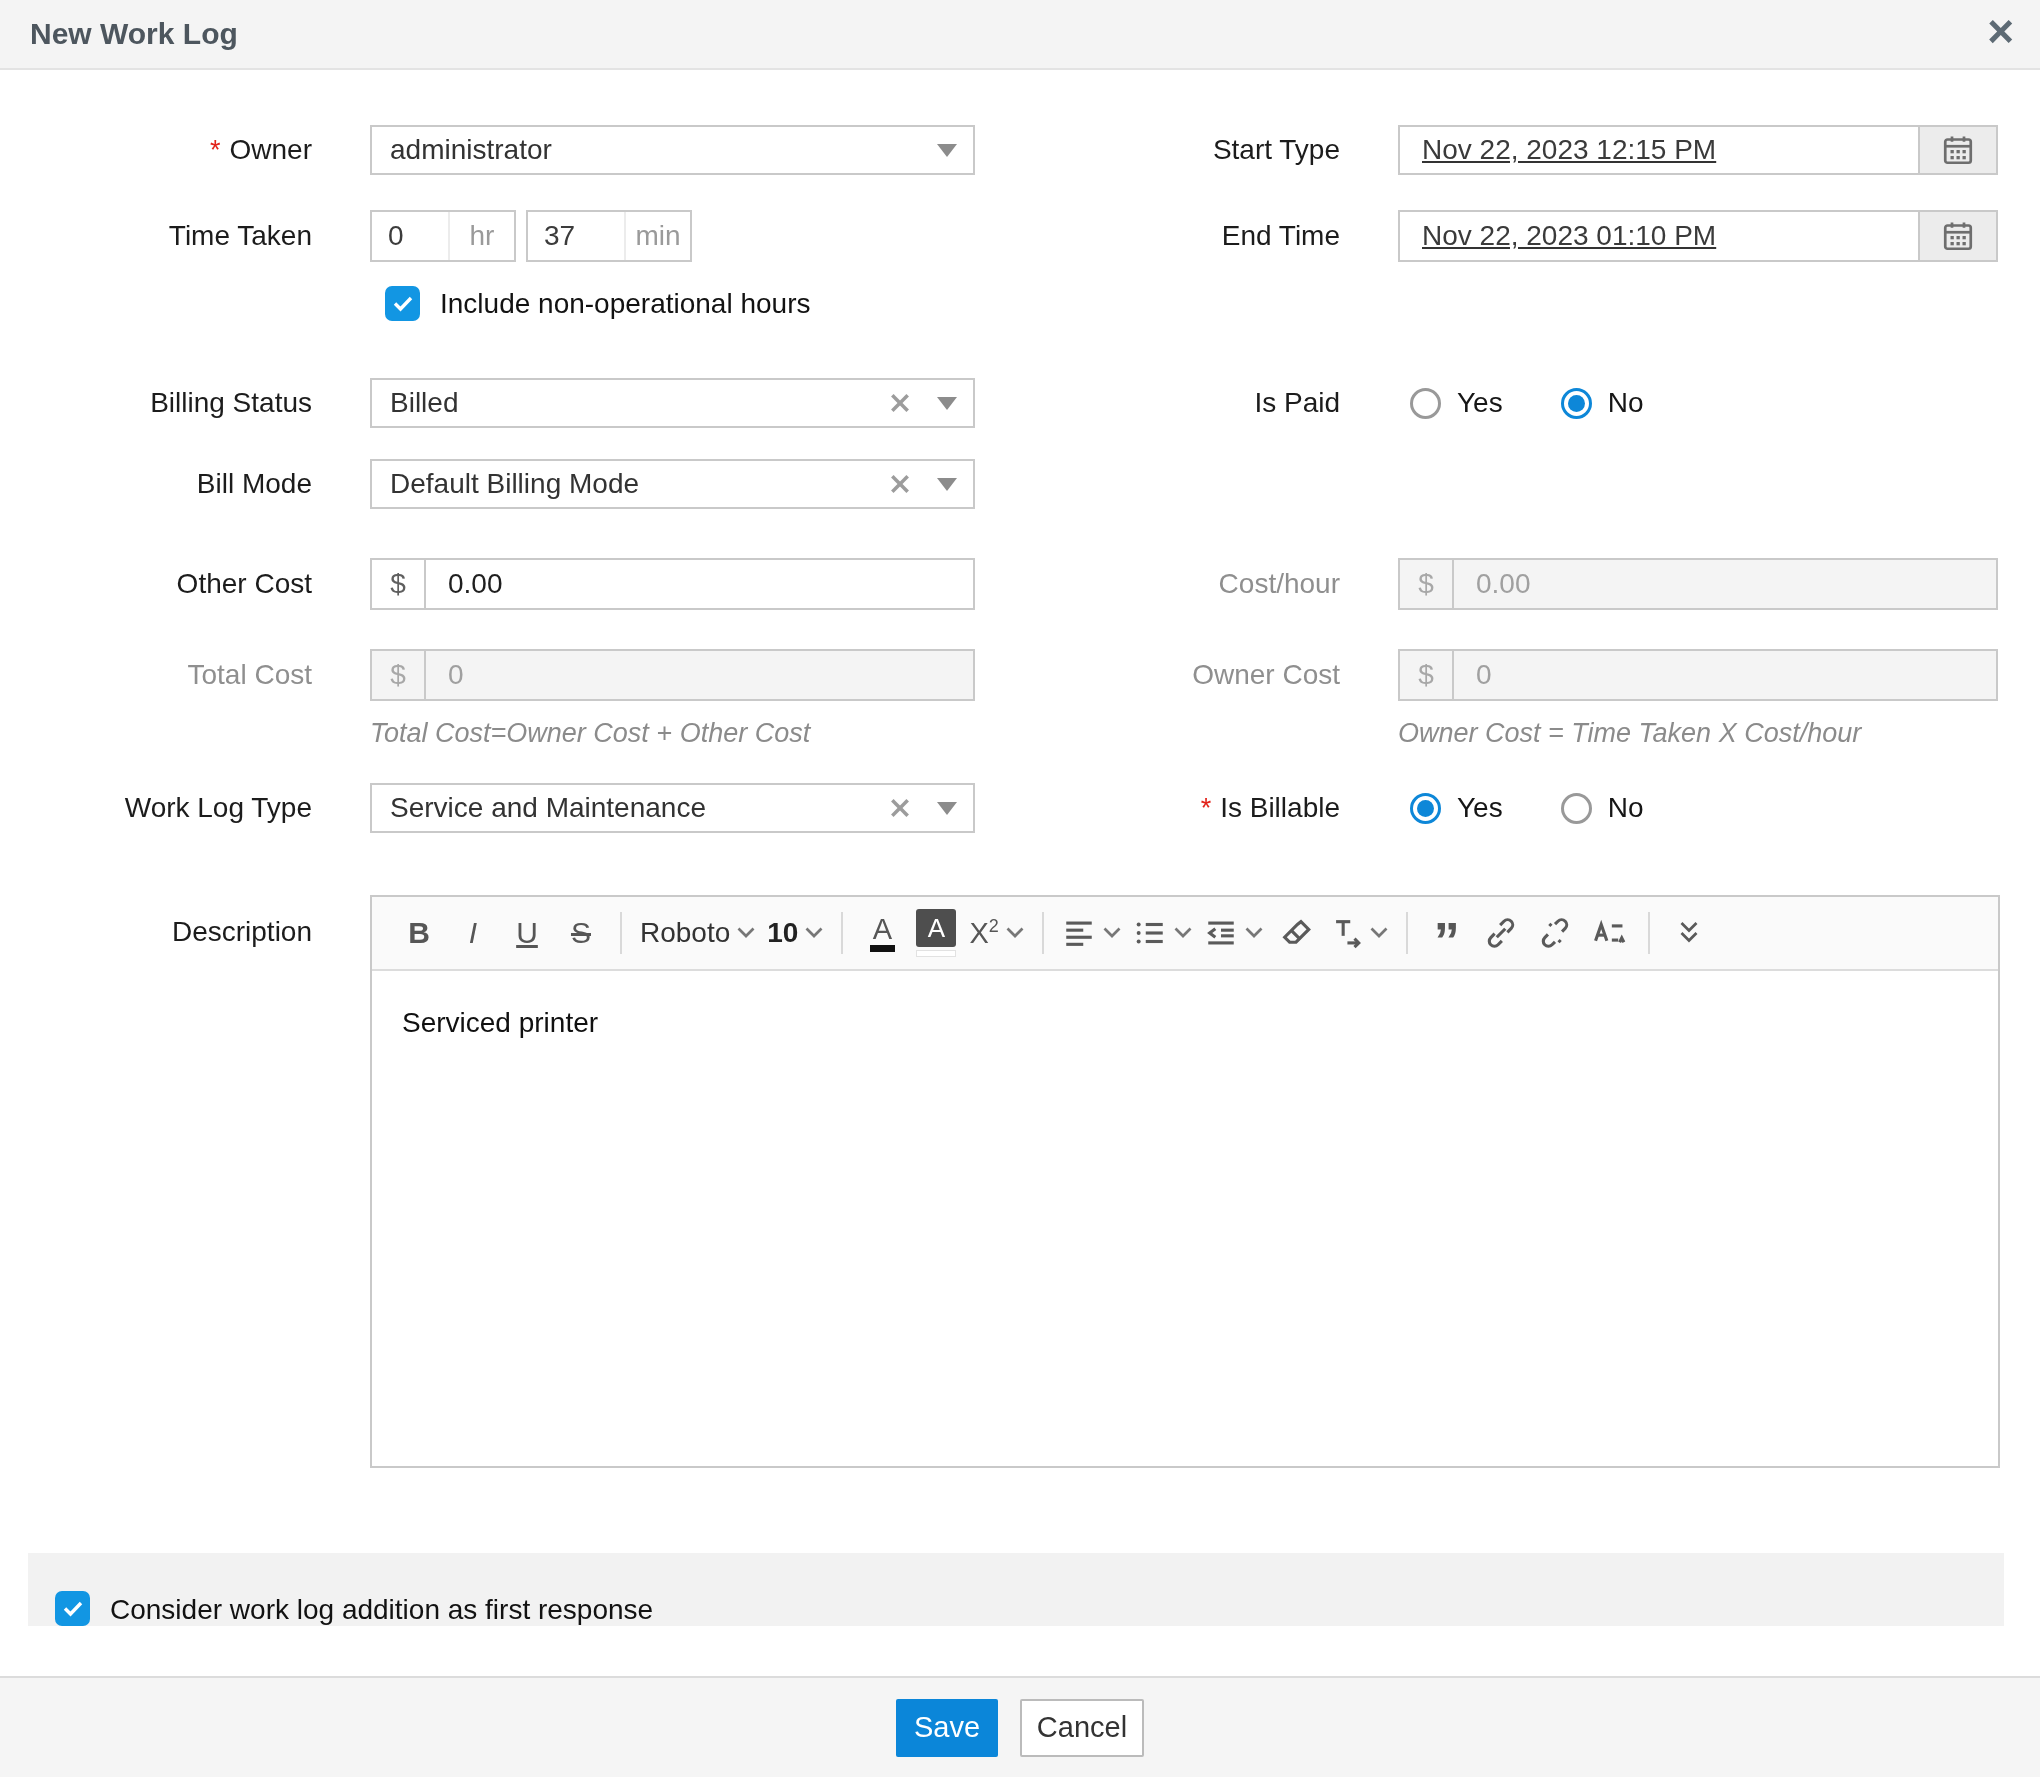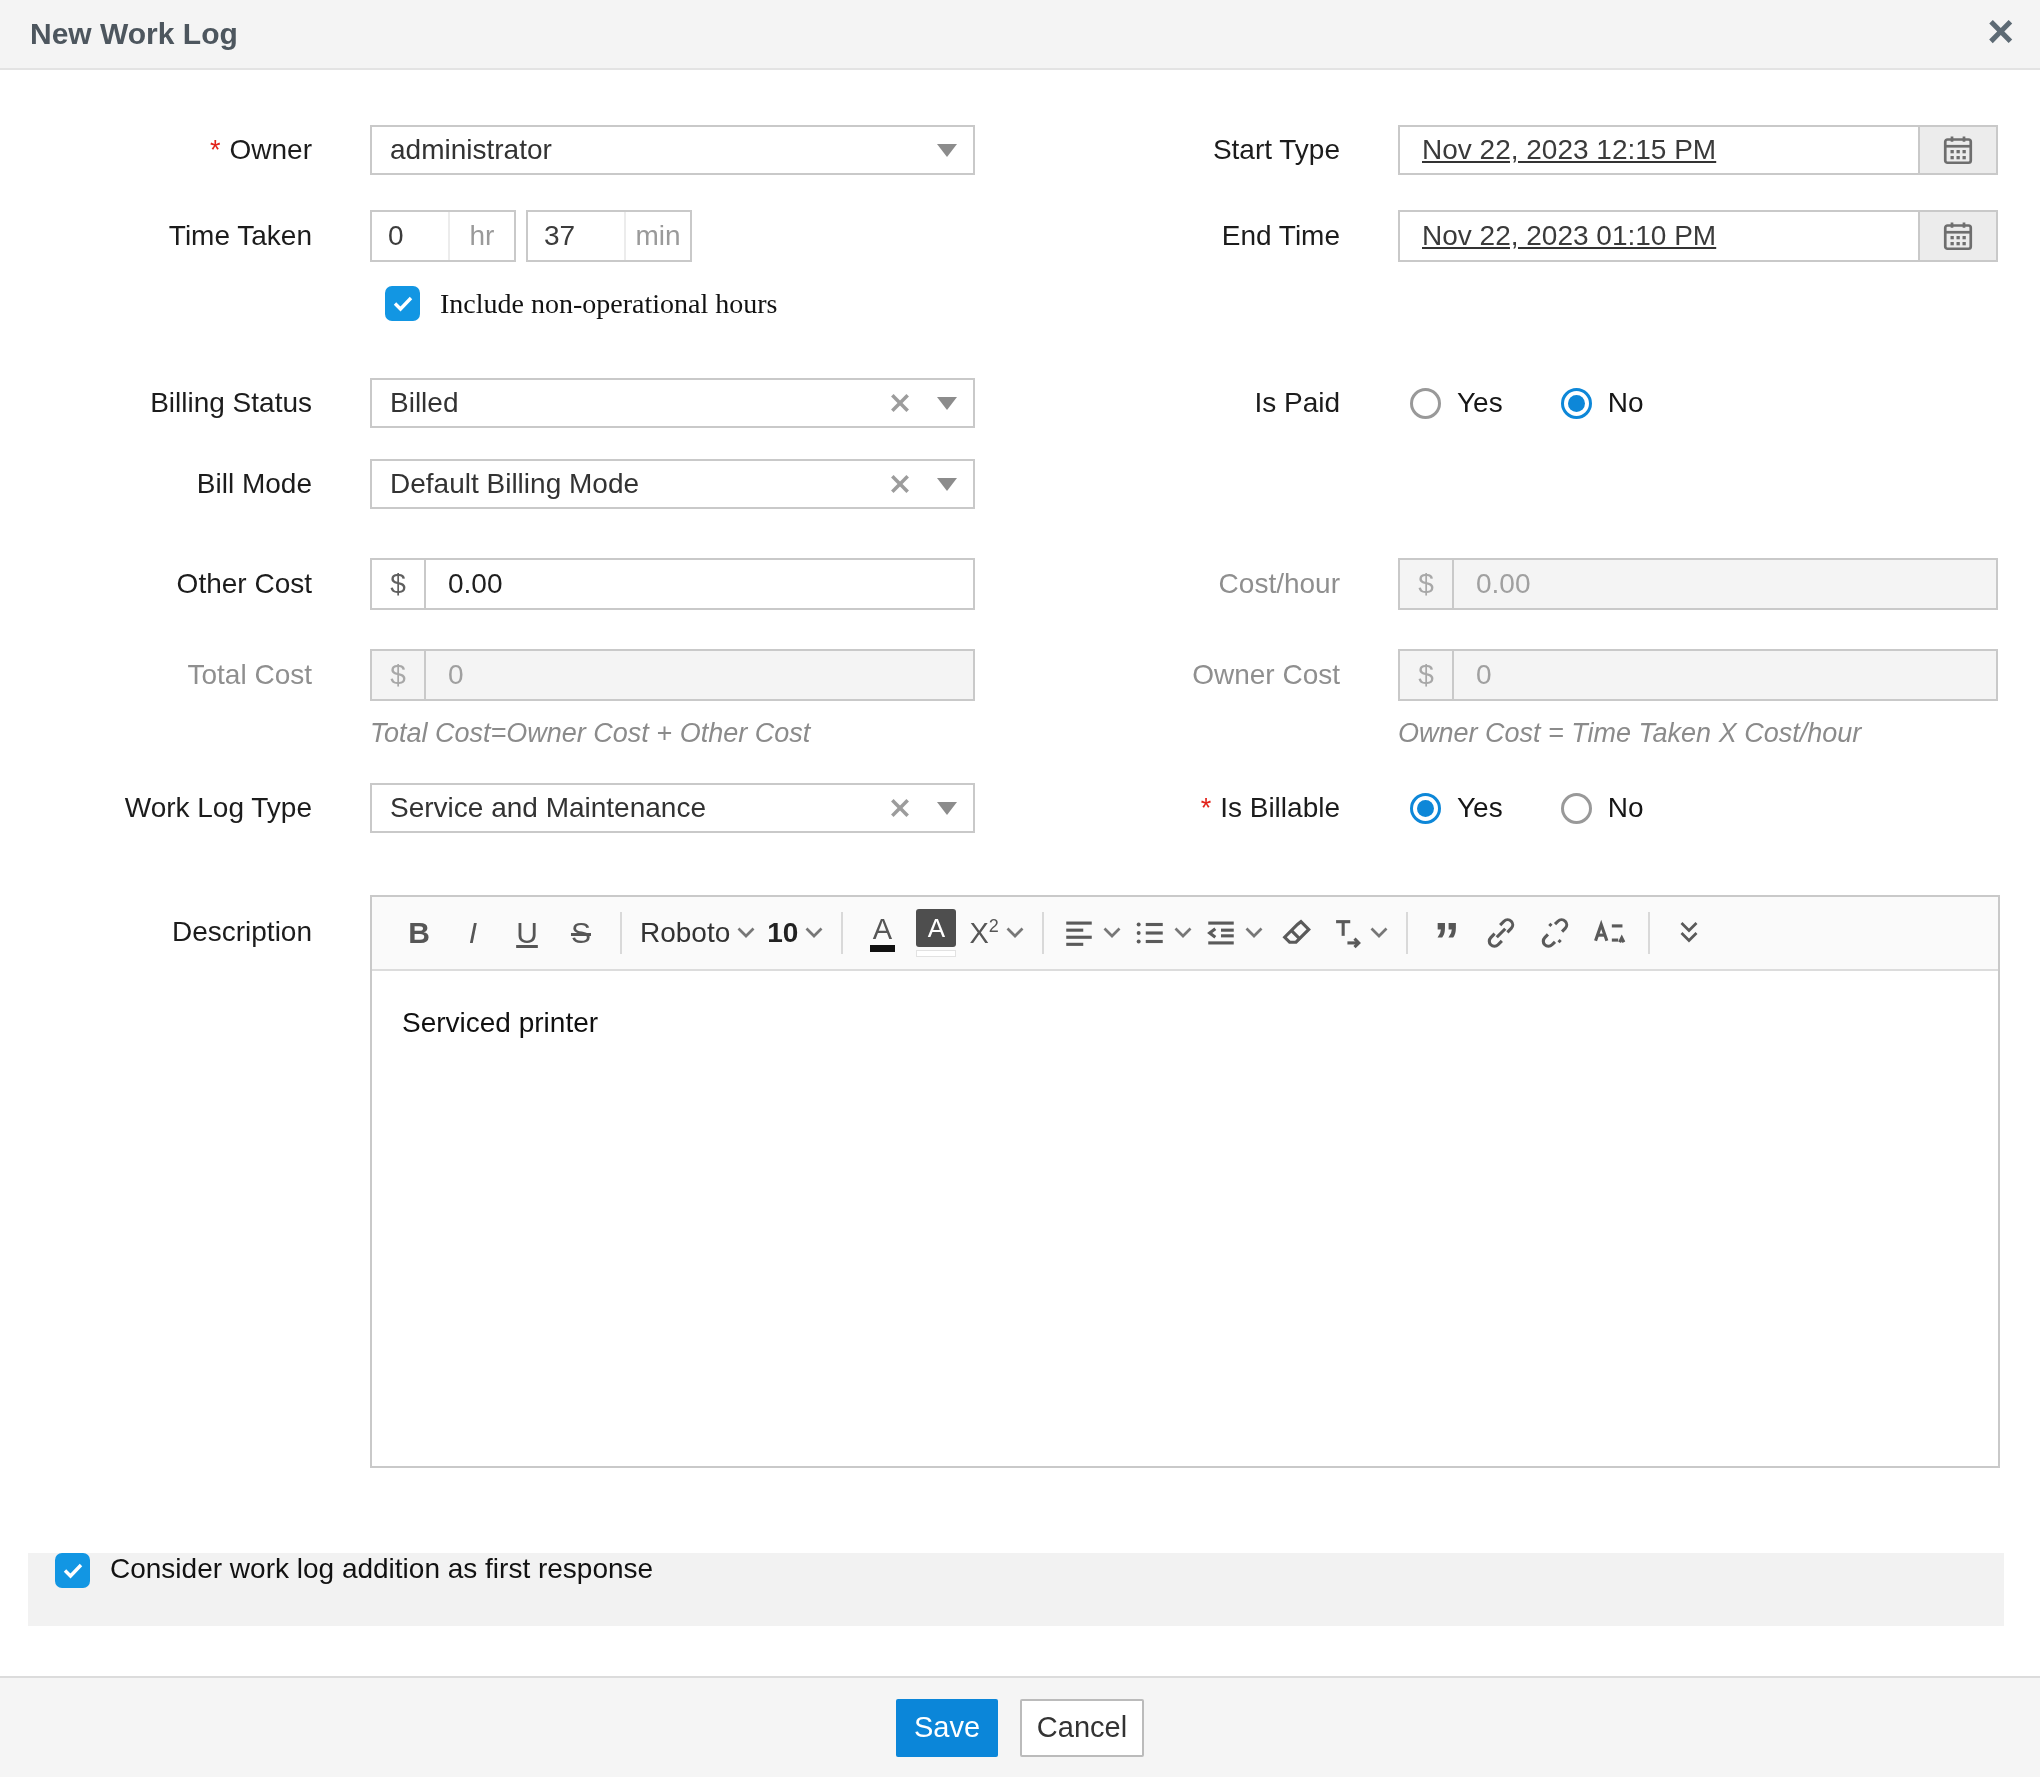--- a/index.html
+++ b/index.html
@@ -53,21 +53,21 @@
   .mval{flex:1;padding:0 22px;color:#1f1f1f;}
   .dis{background:#f4f4f4;}
   .dis .cur{color:#a8a8a8;}
   .dis .mval{color:#a0a0a0;}
 
   .helper{position:absolute;font-size:27px;color:#8b8b8b;white-space:nowrap;font-style:italic;}
 
   
   .checkbox{width:35px;height:35px;background:#1296e3;border-radius:7px;display:inline-flex;
             align-items:center;justify-content:center;flex:none;cursor:pointer;}
-  .cbrow{position:absolute;display:flex;align-items:center;gap:20px;font-size:28px;color:#121212;font-family:Liberation Serif, serif;}
+  .cbrow{position:absolute;display:flex;align-items:center;gap:20px;font-size:28px;color:#121212;}
 
   
   .radiogrp{display:flex;align-items:center;gap:16px;font-size:28px;color:#161616;padding-left:12px;height:100%;}
   .radio{width:31px;height:31px;border-radius:50%;border:3px solid #999;box-sizing:border-box;
          position:relative;flex:none;cursor:pointer;}
   .radio.on{border-color:#0d87d8;}
   .radio.on::after{content:"";position:absolute;left:4px;top:4px;width:17px;height:17px;
                    border-radius:50%;background:#0d87d8;}
   .rgap{width:26px;}
 
@@ -90,21 +90,21 @@
   .abg{width:40px;height:38px;background:#4e4e4e;color:#fff;display:flex;align-items:center;
        justify-content:center;font-size:26px;border-radius:3px;}
   .abgbar{width:40px;height:7px;background:#fff;border:1px solid #e2e2e2;box-sizing:border-box;margin-top:3px;}
   .supx{font-size:29px;}
   .supx sup{font-size:18px;}
   .quote{font-size:52px;line-height:30px;font-weight:bold;padding-top:16px;}
   .content{padding:36px 30px;font-size:28px;color:#101010;}
 
   
   .strip{position:absolute;left:28px;top:1553px;width:1976px;height:73px;background:#f2f2f2;
-         display:flex;align-items:flex-start;padding-left:27px;box-sizing:border-box;gap:20px;
+         display:flex;align-items:flex-end;padding-left:27px;box-sizing:border-box;gap:20px;
          font-size:28px;color:#121212;}
   .footer{position:absolute;left:0;top:1676px;width:100%;height:101px;background:#f5f5f5;
           border-top:2px solid #dcdcdc;box-sizing:border-box;display:flex;align-items:center;
           justify-content:center;gap:22px;}
   button{font-family:"Liberation Sans",sans-serif;font-size:29px;cursor:pointer;}
   .save{width:102px;height:58px;background:#0b86d9;color:#fff;border:none;border-radius:2px;}
   .cancel{width:124px;height:58px;background:#fff;color:#333;border:2px solid #bbb;border-radius:2px;}
 
   .icon-svg{display:block;}
 </style>

